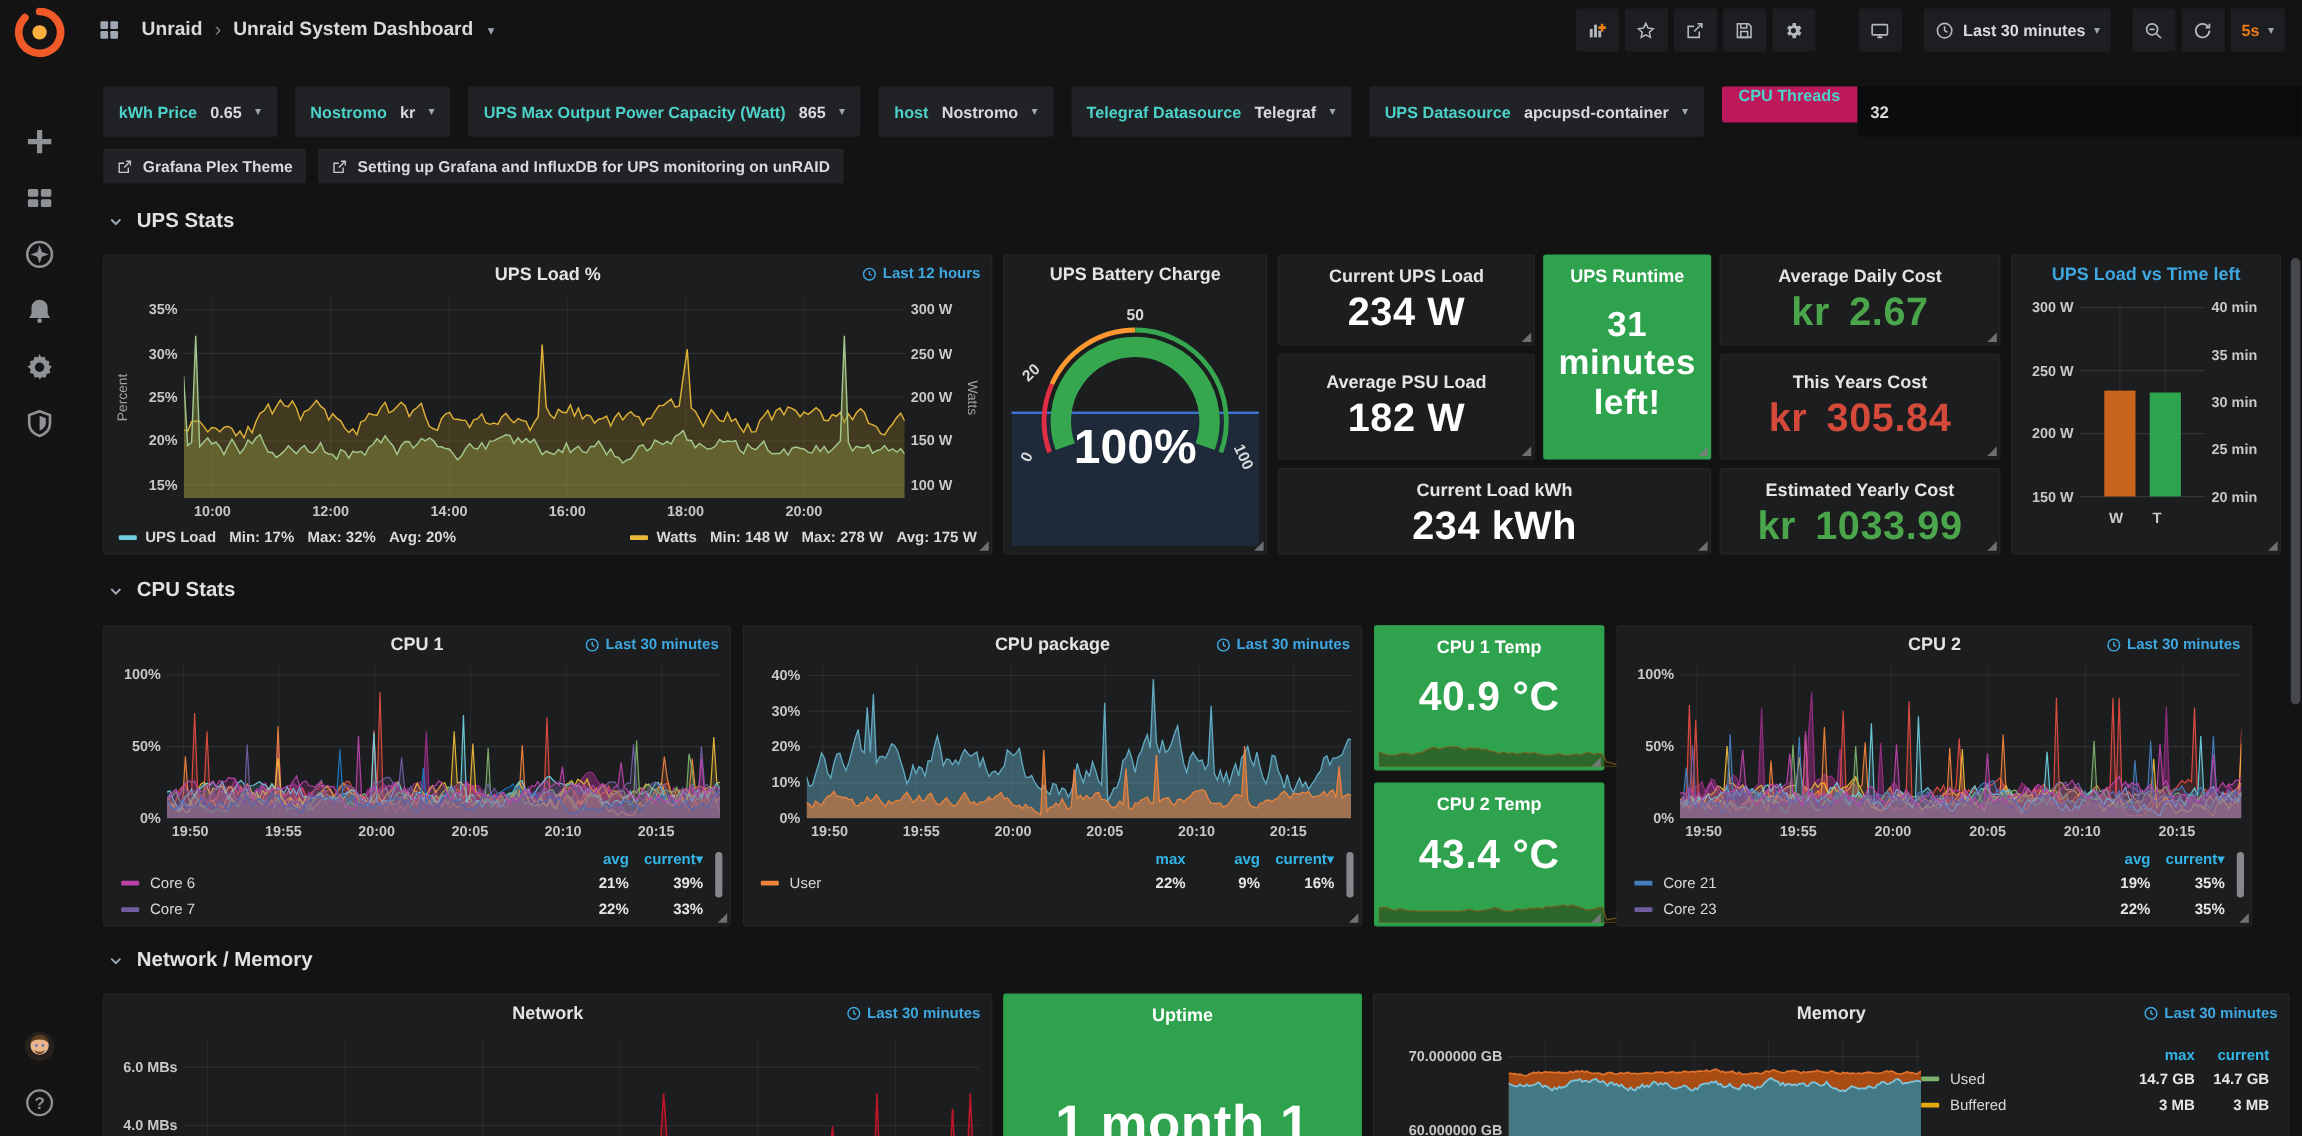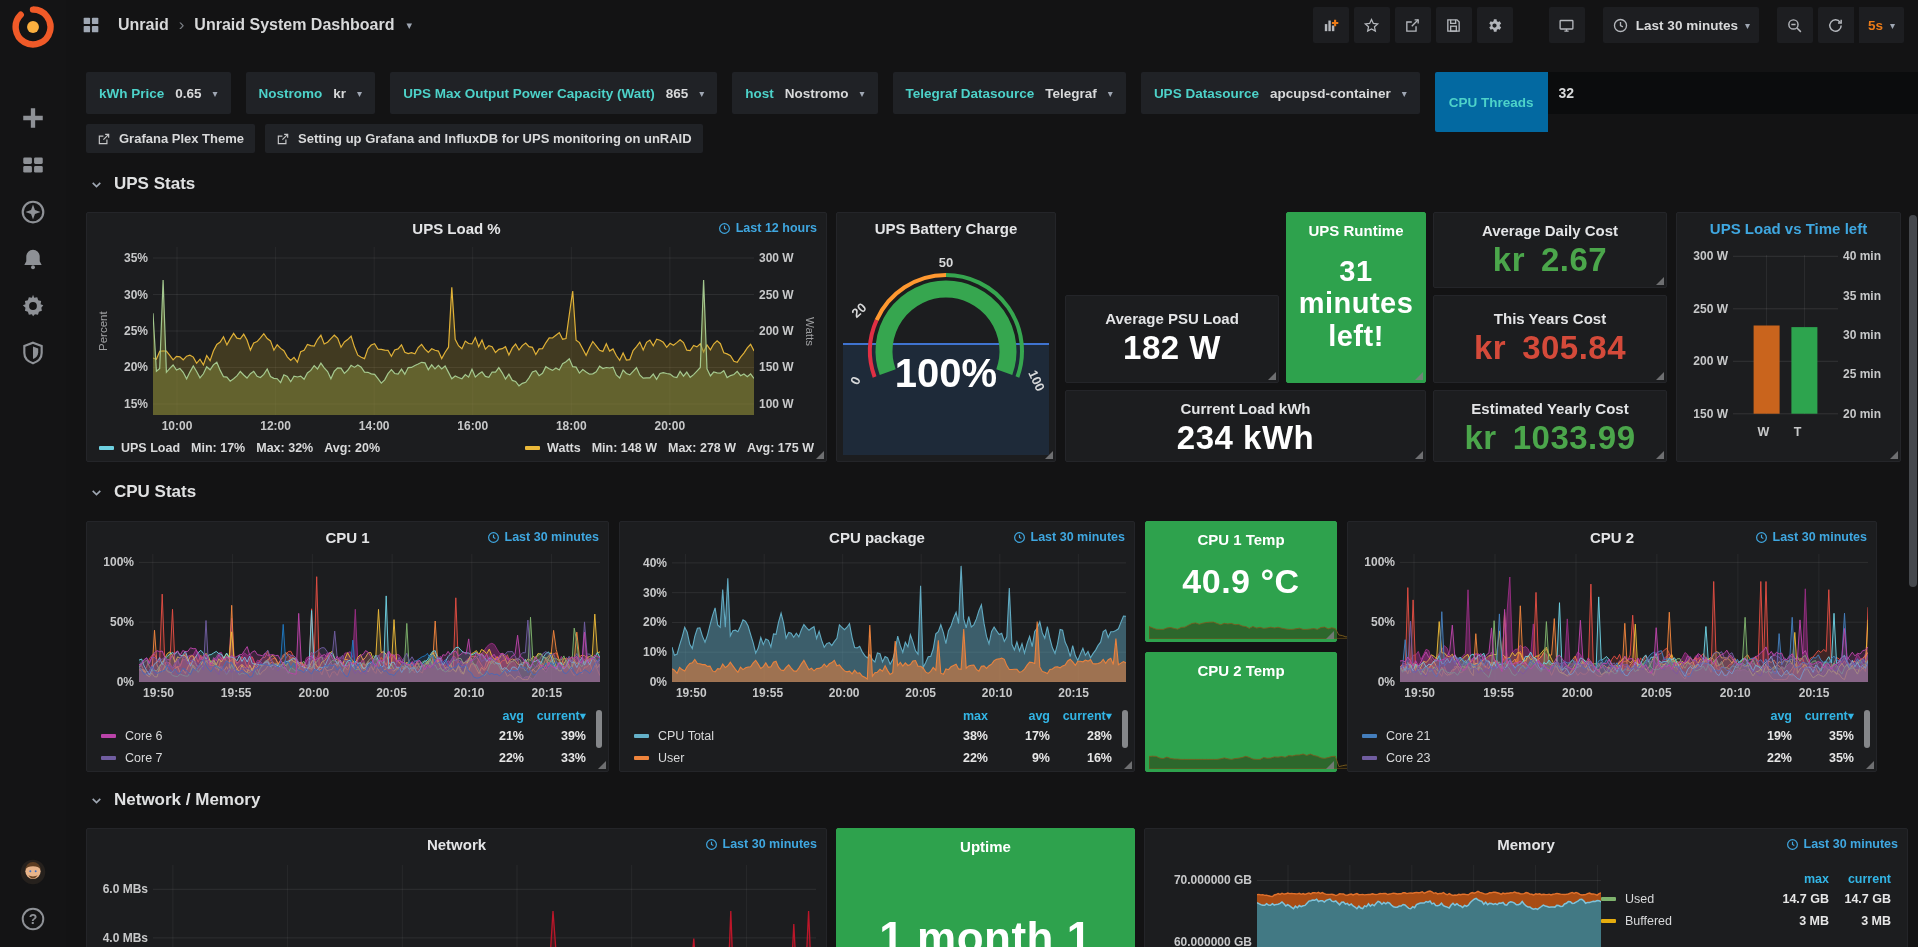--- a/index.html
+++ b/index.html
@@ -31,21 +31,21 @@
   .nav-caret { color:#9fa7b3; font-size:10px; }
   .tv-accent { color:#eb7b18; font-weight:bold; font-size:13.5px; }
 
   
   .submenu { position:absolute; left:86px; top:72px; display:flex; gap:15px; align-items:stretch; }
   .var-box { height:42px; background:#202226; border-radius:2px; display:flex; align-items:center; padding:0 13px; gap:11px; cursor:pointer; }
   .var-label { color:#4dd2c9; font-size:13.5px; font-weight:bold; white-space:nowrap; }
   .var-value { color:#d8d9da; font-size:13.5px; font-weight:bold; white-space:nowrap; }
   .var-caret { color:#9fa7b3; font-size:10px; }
   .var-input-wrap { display:flex; align-items:stretch; }
-  .var-input-wrap .lab { height:60px; background:#0369a1; display:flex; align-items:center; padding:0 14px; border-radius:2px 0 0 2px; }
+  .var-input-wrap .lab { height:30px; background:#be185d; display:flex; align-items:flex-start; padding:0 14px; border-radius:2px 0 0 2px; }
   .var-input { width:452px; height:42px; background:#0b0c0d; border:none; color:#d8d9da; font-size:14px;
     font-weight:bold; padding:0 11px; font-family:inherit; border-radius:0 2px 2px 0; }
 
   .links-row { position:absolute; left:86px; top:124px; display:flex; gap:10px; }
   .link-chip { height:29px; background:#202226; border-radius:2px; display:flex; align-items:center; gap:8px;
     padding:0 11px; font-size:13px; font-weight:bold; color:#d8d9da; cursor:pointer; }
   .link-chip svg { width:14px; height:14px; color:#c7c8c9; }
 
   
   .sec { position:absolute; left:90px; display:flex; align-items:center; gap:11px; cursor:pointer; }
@@ -440,20 +440,25 @@
             <text x="0" y="0" fill="#d8d9da" font-size="13" font-weight="bold" text-anchor="middle" transform="translate(22.5 127.5) rotate(-65)">0</text>
             <text x="0" y="0" fill="#d8d9da" font-size="13" font-weight="bold" text-anchor="middle" transform="translate(25.0 58.6) rotate(-42)">20</text>
             <text x="0" y="0" fill="#d8d9da" font-size="13" font-weight="bold" text-anchor="middle" transform="translate(109.0 12.0) rotate(0)">50</text>
             <text x="0" y="0" fill="#d8d9da" font-size="13" font-weight="bold" text-anchor="middle" transform="translate(195.5 127.5) rotate(65)">100</text>
           </svg></div>
       <div class="gauge-value">100%</div>
       <i class="corner"></i>
     </div>
 
     <div class="stats-grid" style="width:602px;">
+      <div class="panel" style="grid-column:1;grid-row:1;">
+        <div class="s-title">Current UPS Load</div>
+        <div class="s-value">234 W</div>
+        <i class="corner"></i>
+      </div>
       <div class="panel" style="grid-column:1;grid-row:2;">
         <div class="s-title" style="margin-top:14px;">Average PSU Load</div>
         <div class="s-value">182 W</div>
         <i class="corner"></i>
       </div>
       <div class="panel green-panel" style="grid-column:2;grid-row:1/3;">
         <div class="s-title">UPS Runtime</div>
         <div class="s-value runtime-val">31 minutes left!</div>
         <i class="corner"></i>
       </div>
@@ -642,28 +647,20 @@
           <span style="left: 72.2%;">20:10</span>
           <span style="left: 89.5%;">20:15</span>
         </div>
       <div class="lg" id="lg-cpkg" style="left:14px;right:22px;top:184px;">
           <div class="lg-head">
             <span class="lg-col">max</span>
             <span class="lg-col">avg</span>
             <span class="lg-col">current▾</span>
           </div>
           <div class="lg-row">
-            <span class="lg-swatch" style="background: rgb(100, 176, 200);"></span>
-            <span class="lg-name">CPU Total</span>
-            <span class="lg-fill"></span>
-            <span class="lg-col">38%</span>
-            <span class="lg-col">17%</span>
-            <span class="lg-col">28%</span>
-          </div>
-          <div class="lg-row">
             <span class="lg-swatch" style="background: rgb(239, 132, 60);"></span>
             <span class="lg-name">User</span>
             <span class="lg-fill"></span>
             <span class="lg-col">22%</span>
             <span class="lg-col">9%</span>
             <span class="lg-col">16%</span>
           </div>
         </div>
       <div class="vscroll" style="right:6px;top:188px;height:38px;"></div>
       <i class="corner"></i>
@@ -673,20 +670,21 @@
       <div class="panel green-panel" style="flex:1;">
         <div class="s-title">CPU 1 Temp</div>
         <div class="s-value temp-val" actable="false">40.9 °C</div>
         <div class="spark"><svg width="215" height="32">
               <path d="M0 32L0.0 19.5L3.6 20.9L7.2 22.2L10.8 22.4L14.3 22.4L17.9 21.0L21.5 20.5L25.1 21.4L28.7 22.2L32.3 20.4L35.8 20.2L39.4 18.3L43.0 16.5L46.6 15.9L50.2 17.3L53.8 16.2L57.3 15.5L60.9 15.2L64.5 15.1L68.1 16.5L71.7 17.8L75.3 16.3L78.8 16.9L82.4 16.4L86.0 17.7L89.6 17.4L93.2 19.0L96.8 19.6L100.3 21.4L103.9 19.5L107.5 21.1L111.1 20.3L114.7 21.4L118.3 20.9L121.8 20.2L125.4 21.0L129.0 20.2L132.6 21.2L136.2 21.9L139.8 22.4L143.3 22.4L146.9 21.8L150.5 21.2L154.1 22.4L157.7 22.4L161.3 22.0L164.8 21.5L168.4 22.4L172.0 20.5L175.6 20.1L179.2 21.9L182.8 20.8L186.3 21.6L189.9 28.0L193.5 28.6L197.1 30.0L200.7 28.0L204.3 27.7L207.8 27.1L211.4 28.5L215.0 27.1L215 32Z" fill="rgba(45,32,4,0.45)" stroke="rgba(122,92,30,0.9)" stroke-width="1"></path>
             </svg></div>
         <i class="corner"></i>
       </div>
       <div class="panel green-panel" style="flex:1;">
         <div class="s-title">CPU 2 Temp</div>
+        <div class="s-value temp-val">43.4 °C</div>
         <div class="spark"><svg width="215" height="32">
               <path d="M0 32L0.0 19.5L3.6 19.2L7.2 19.4L10.8 21.1L14.3 21.6L17.9 20.1L21.5 21.4L25.1 22.0L28.7 22.1L32.3 22.4L35.8 22.4L39.4 22.4L43.0 22.4L46.6 22.4L50.2 22.4L53.8 22.4L57.3 22.4L60.9 22.4L64.5 22.4L68.1 22.4L71.7 21.8L75.3 20.9L78.8 21.8L82.4 22.4L86.0 21.6L89.6 21.2L93.2 20.5L96.8 19.3L100.3 20.4L103.9 22.1L107.5 22.4L111.1 22.4L114.7 20.5L118.3 21.3L121.8 21.1L125.4 19.9L129.0 20.2L132.6 19.5L136.2 20.3L139.8 18.5L143.3 19.0L146.9 18.1L150.5 18.0L154.1 17.0L157.7 18.5L161.3 17.1L164.8 18.5L168.4 19.3L172.0 20.9L175.6 21.4L179.2 20.6L182.8 19.5L186.3 19.2L189.9 29.6L193.5 28.7L197.1 28.0L200.7 29.1L204.3 28.8L207.8 27.1L211.4 29.7L215.0 29.2L215 32Z" fill="rgba(45,32,4,0.45)" stroke="rgba(122,92,30,0.9)" stroke-width="1"></path>
             </svg></div>
         <i class="corner"></i>
       </div>
     </div>
 
     <div class="panel" style="width:530px;">
       <div class="p-head">
           <span class="p-title">CPU 2</span>

